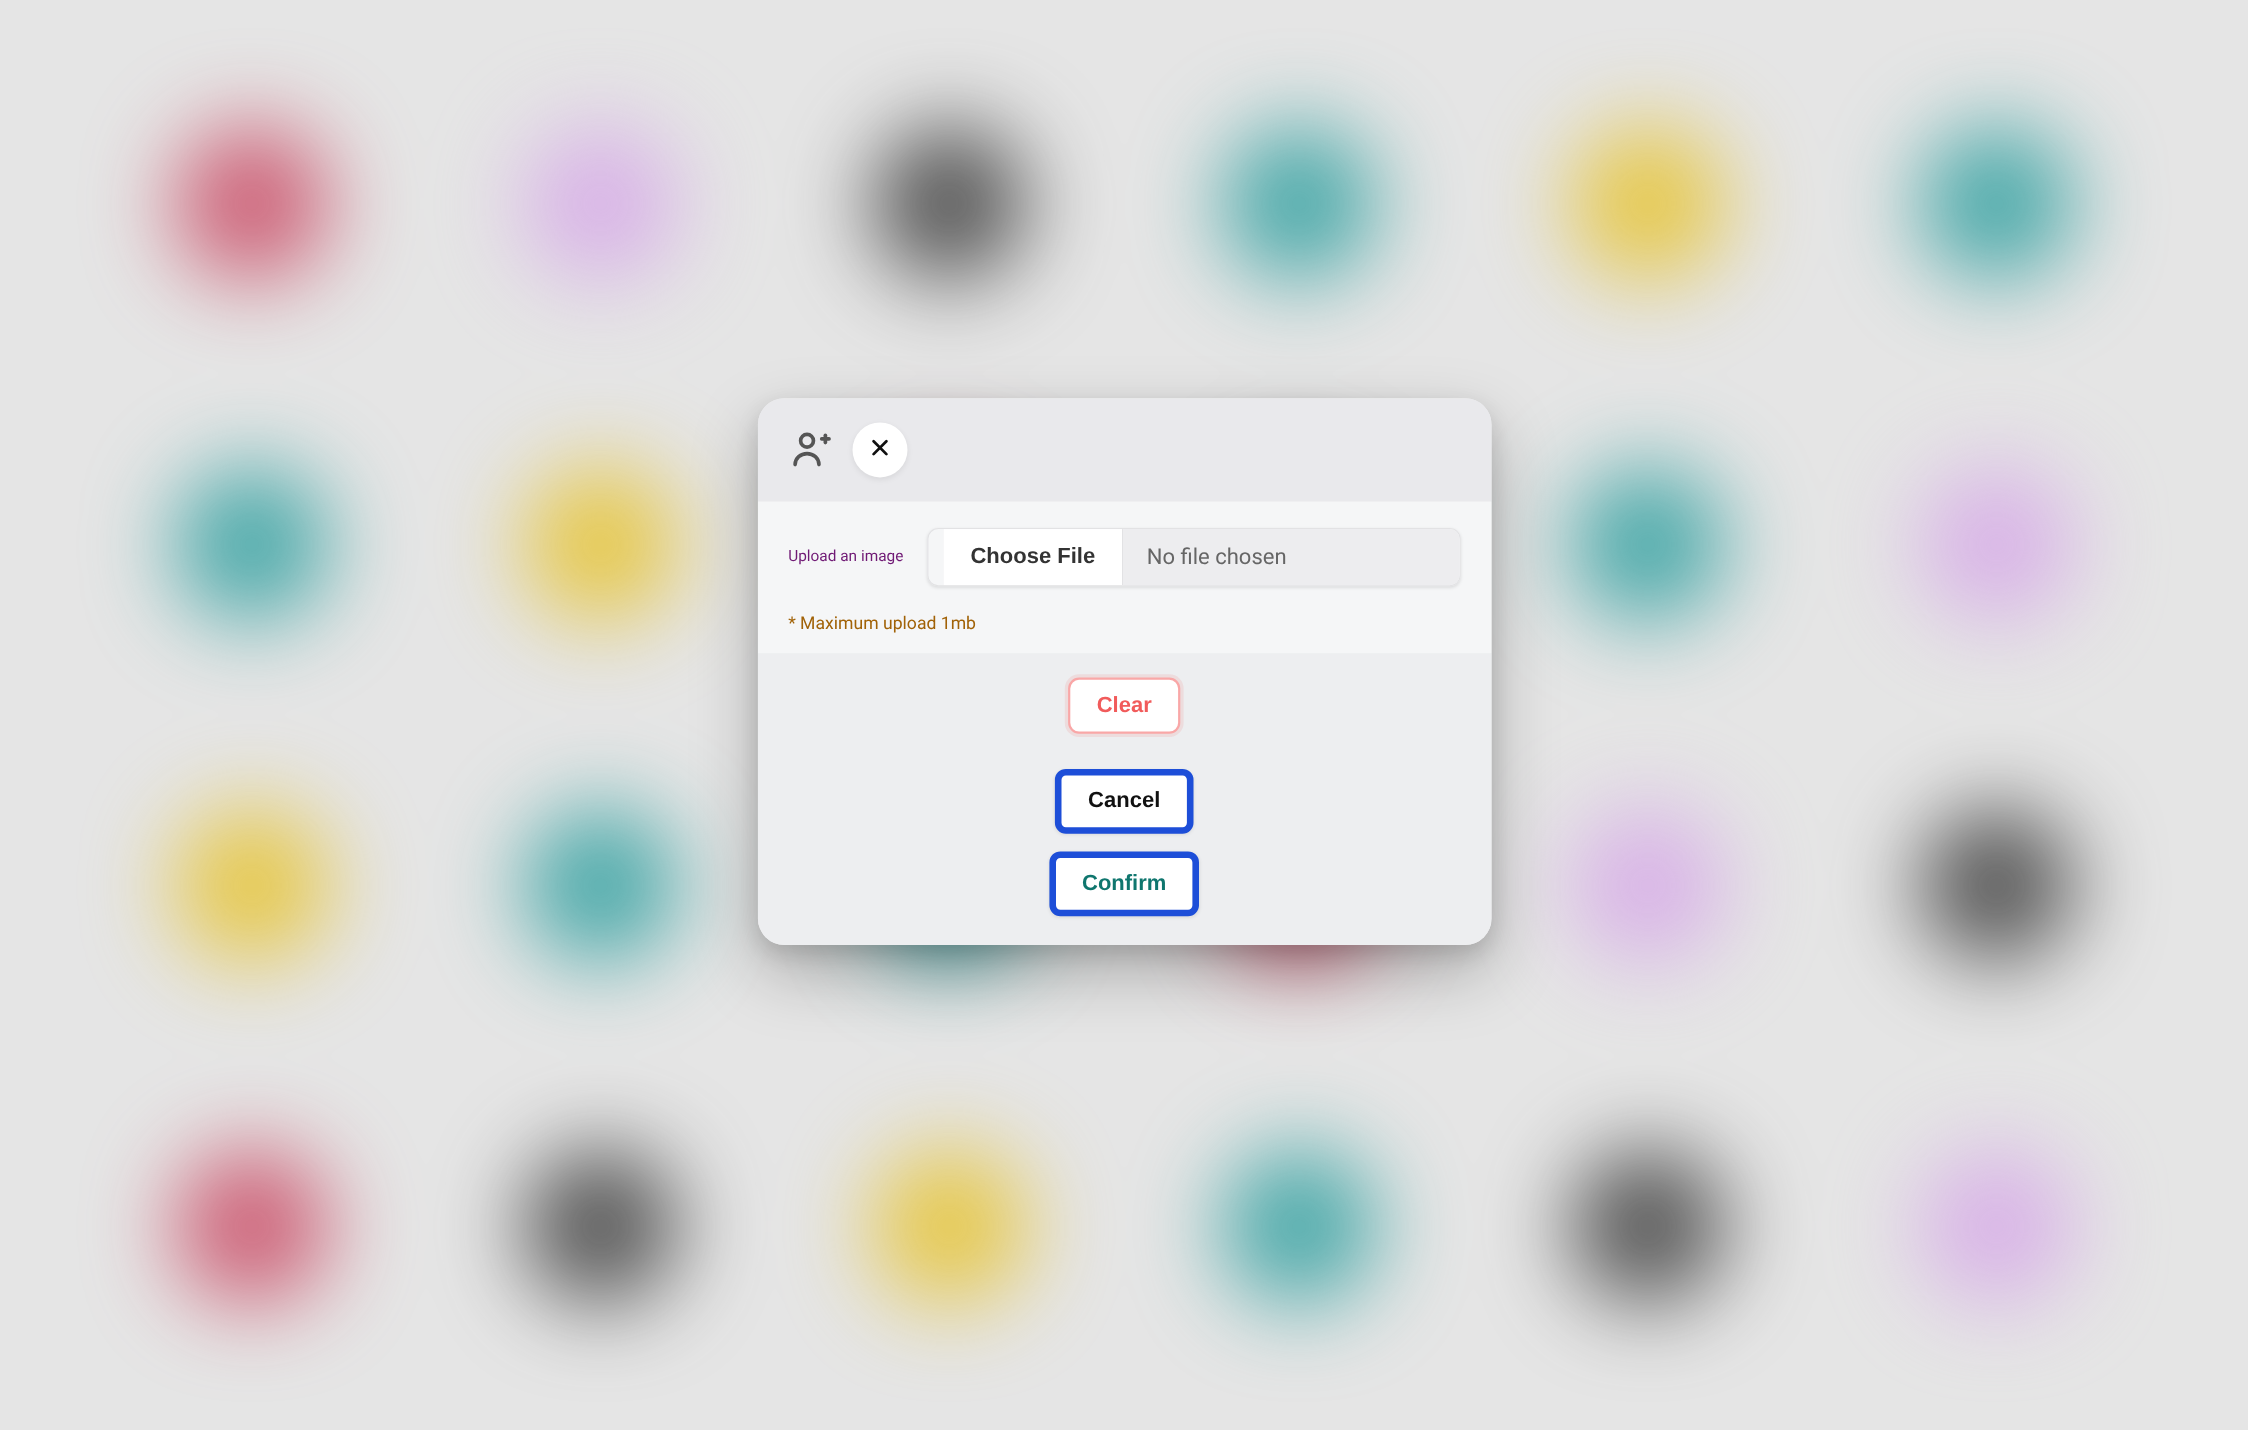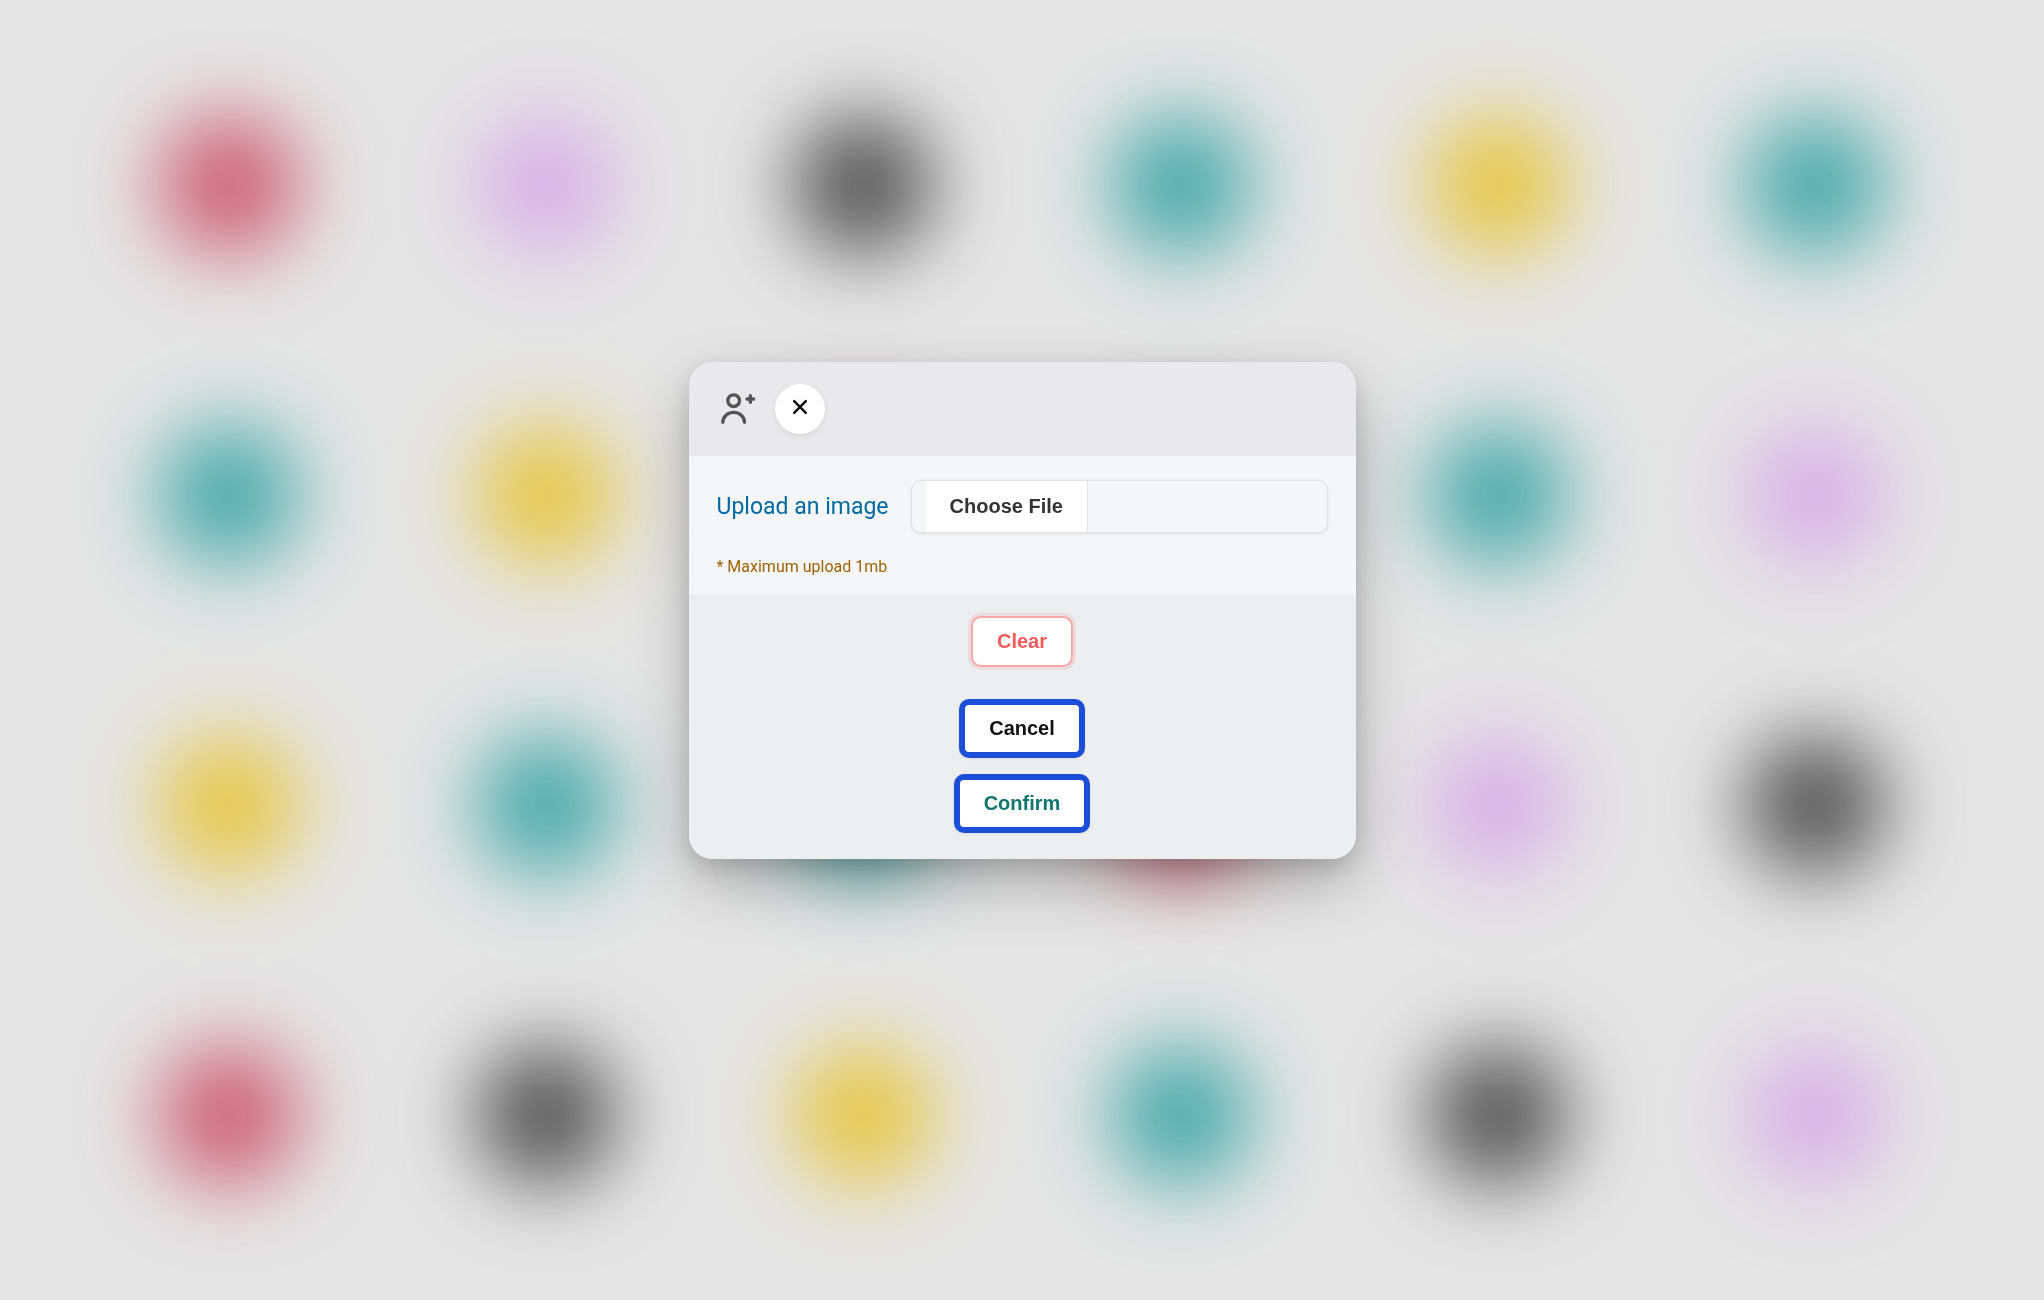--- a/index.html
+++ b/index.html
@@ -96,22 +96,22 @@
   .dialog-body {
     background: #f5f6f7;
     padding: 24px 28px 18px;
   }
   .upload-row {
     display: flex;
     align-items: center;
     gap: 22px;
   }
   .upload-label {
-    font-size: 23px;
-    color: #0369a1;
+    font-size: 14px;
+    color: #701a75;
   }
   .file-control {
     flex: 1;
     display: flex;
     border-radius: 10px;
     overflow: hidden;
     box-shadow: 0 1px 3px rgba(0,0,0,0.1);
     border: 1px solid #e2e2e4;
   }
   .choose-btn {
@@ -218,20 +218,21 @@
           </svg>
         </span>
       </button>
     </div>
 
     <div class="dialog-body">
       <div class="upload-row">
         <span class="upload-label">Upload an image</span>
         <div class="file-control">
           <button class="choose-btn">Choose File</button>
+          <span class="file-status">No file chosen</span>
         </div>
       </div>
       <div class="hint">* Maximum upload 1mb</div>
     </div>
 
     <div class="dialog-footer">
       <button class="btn btn-clear">Clear</button>
       <span class="spacer"></span>
       <button class="btn btn-cancel">Cancel</button>
       <button class="btn btn-confirm">Confirm</button>

